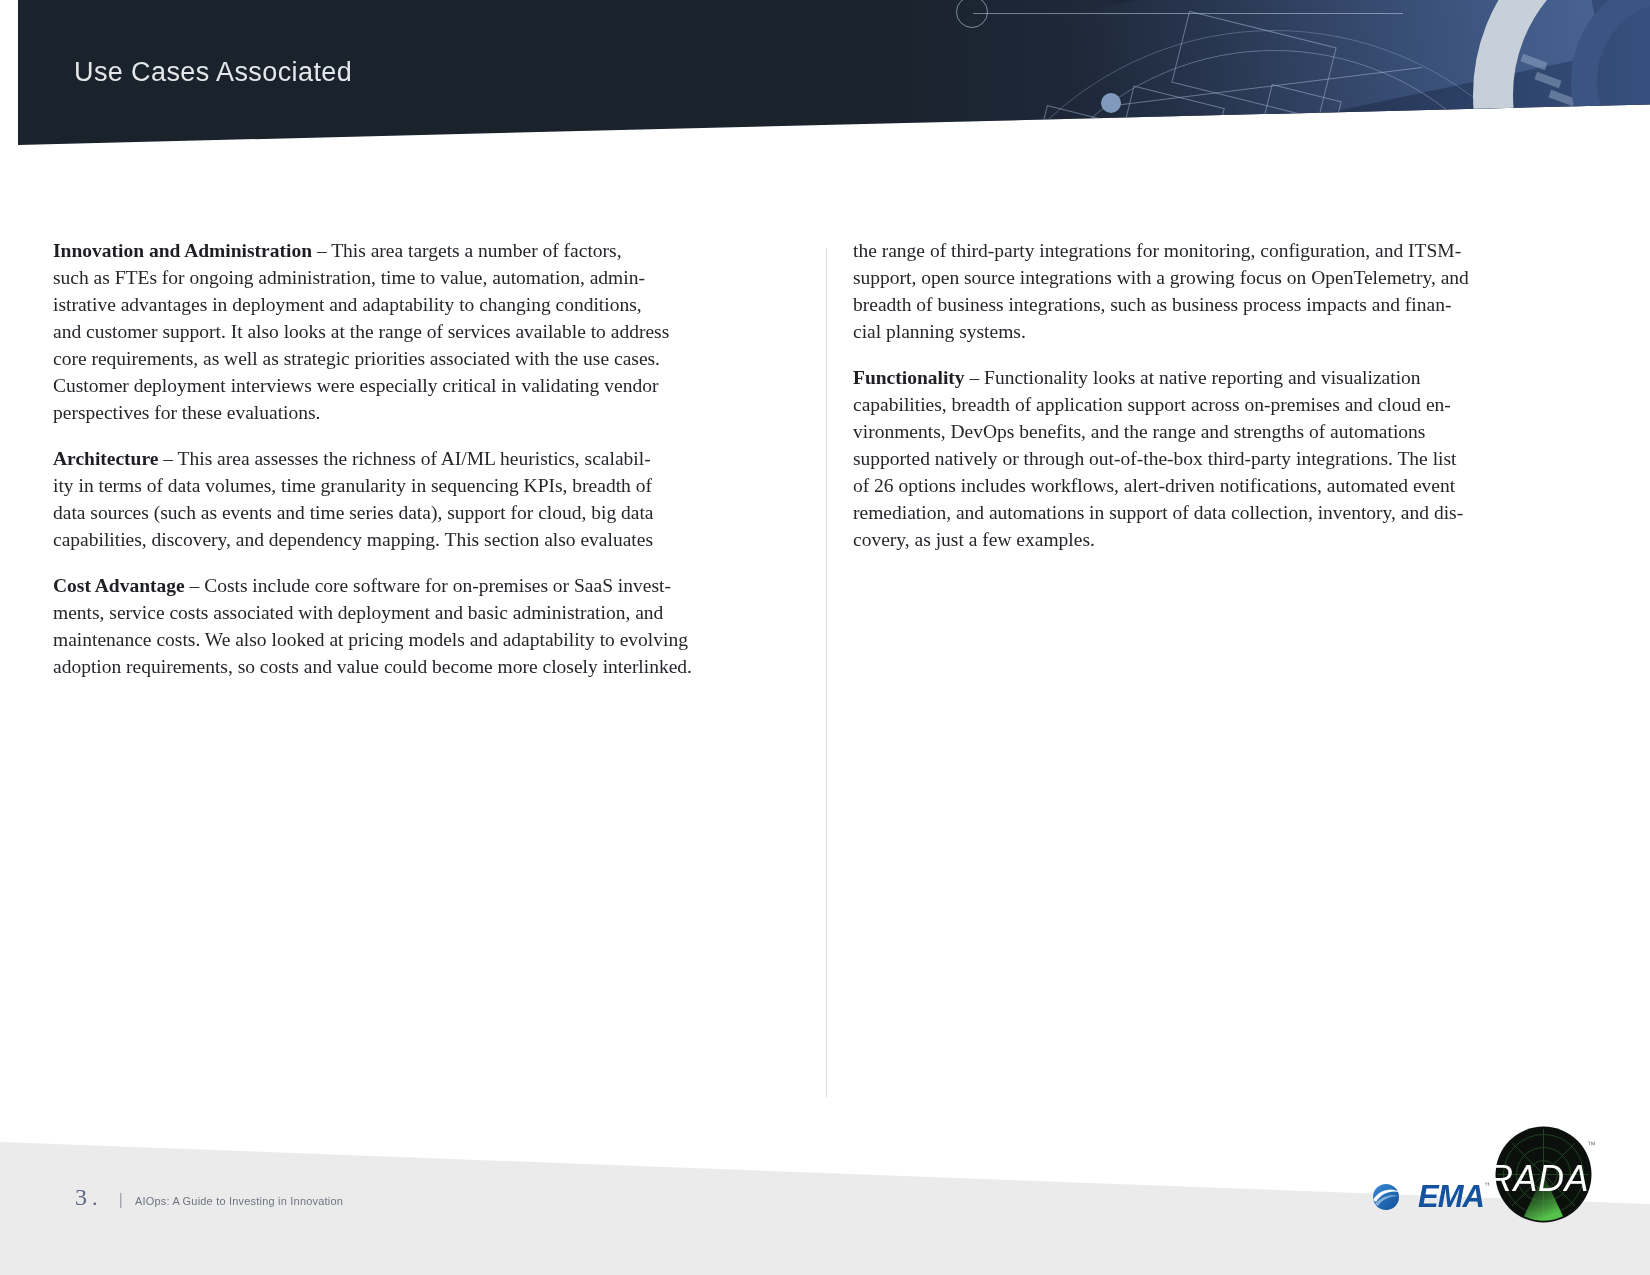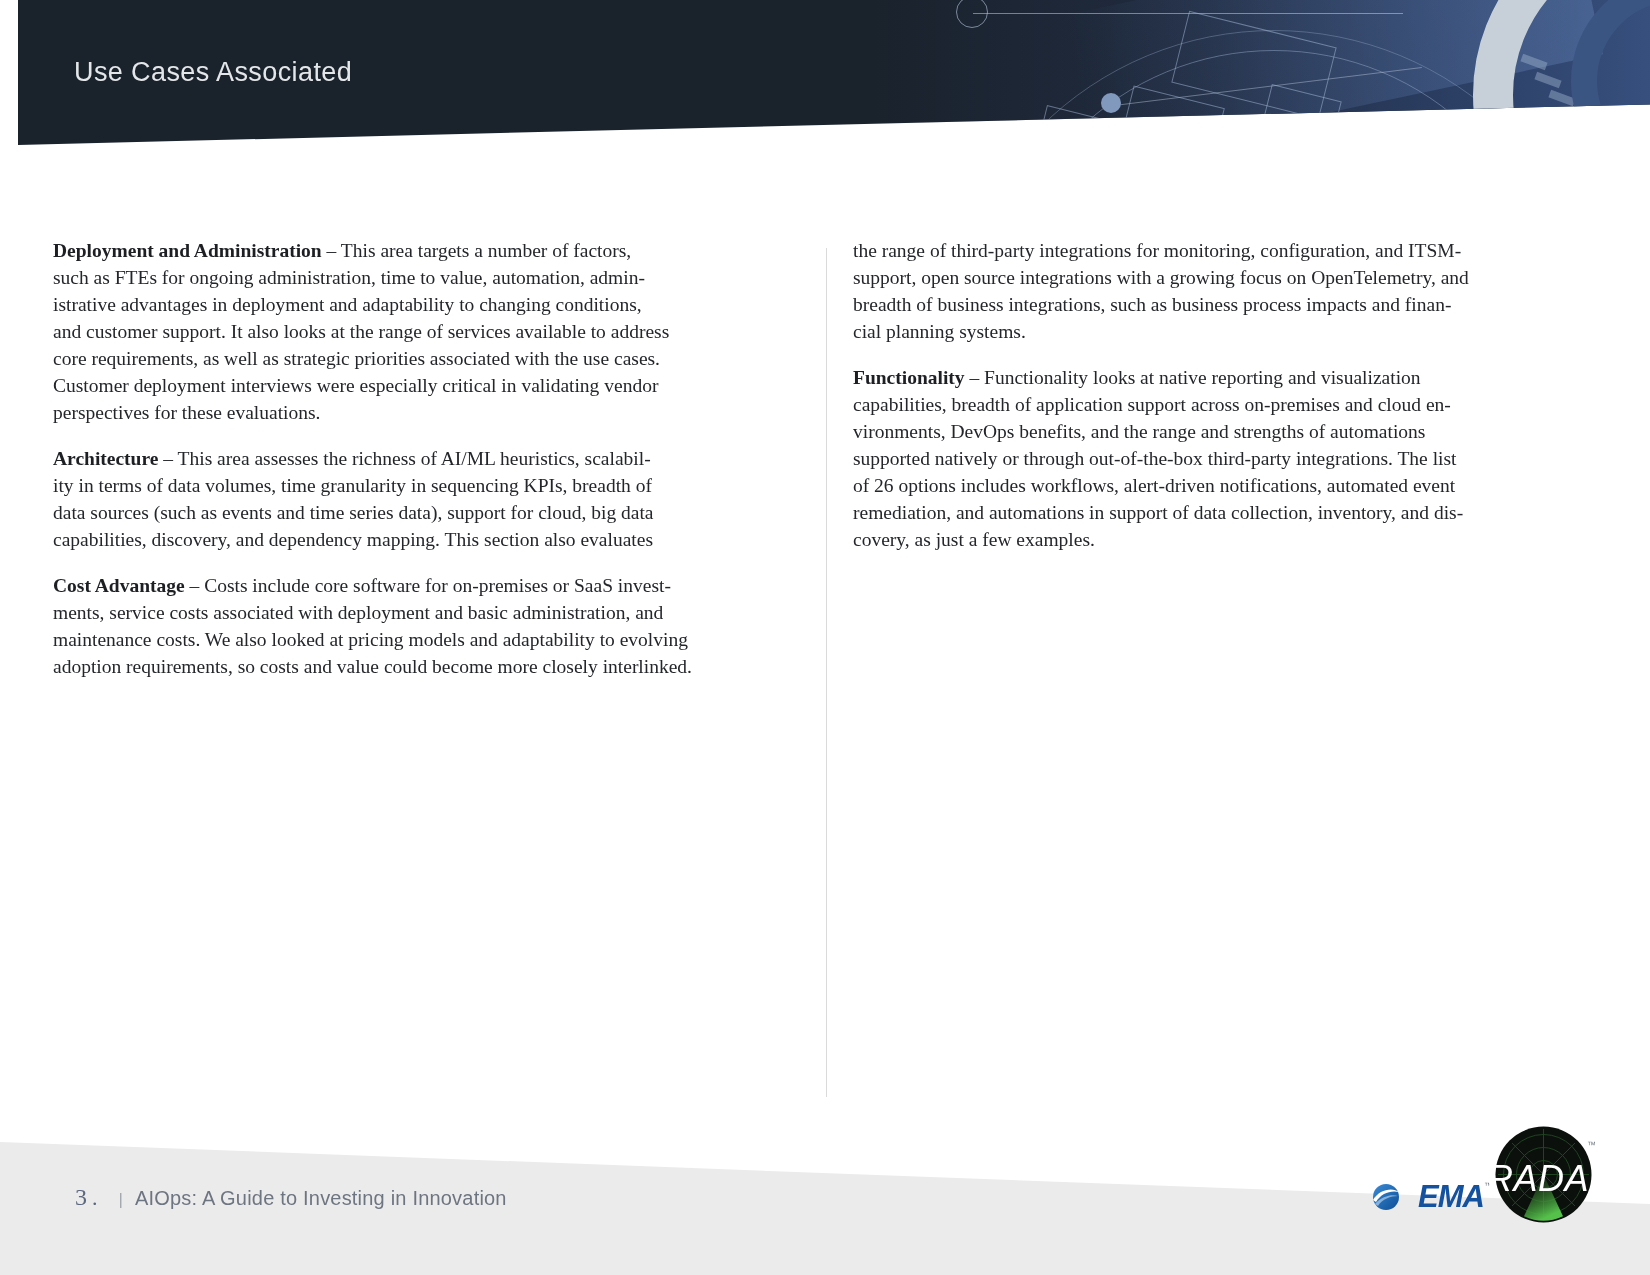--- a/index.html
+++ b/index.html
@@ -46,21 +46,21 @@
 
   
   .footer-band{position:absolute;left:0;top:1128px;width:1650px;height:147px;background:#ebebeb;
                clip-path:polygon(0 14px,1650px 76px,1650px 147px,0 147px);}
   .footer-row{position:absolute;left:75px;top:1184px;display:flex;align-items:baseline;
               font-family:"Liberation Sans",sans-serif;}
   .pg-num{font-family:"Liberation Serif",serif;font-size:24px;color:#5c6880;}
   .pg-dot{font-family:"Liberation Serif",serif;font-size:22px;color:#5c6880;margin:0 9px 0 5px;}
   .rep-title{font-size:17.5px;font-weight:700;color:#3d4352;letter-spacing:.1px;}
   .sep{font-size:17px;color:#a2a7b0;margin:0 12px;font-weight:300;}
-  .rep-sub{font-size:20px;font-weight:400;color:#6e7582;letter-spacing:.2px;}
+  .rep-sub{font-size:11px;font-weight:400;color:#6e7582;letter-spacing:.2px;}
 
   
   .logo{position:absolute;top:1126px;right:58px;width:230px;height:97px;}
   .radar-wrap{position:absolute;right:0;top:0;width:97px;height:97px;}
   .radar-tm{position:absolute;right:-4px;top:14px;font-family:"Liberation Sans",sans-serif;
             font-size:9px;color:#7a8088;}
   .radar-text{position:absolute;right:8px;top:32px;width:97px;text-align:center;
             font-family:"Liberation Sans",sans-serif;font-style:italic;font-size:36px;
             font-weight:400;color:#ffffff;letter-spacing:.5px;}
   .ema-group{position:absolute;right:100px;top:53px;display:flex;align-items:center;}
@@ -97,21 +97,21 @@
     </div>
     <div class="banner-title">Use Cases Associated</div>
   </div>
 
 
   <div class="divider"></div>
 
   <div class="cols">
     <div class="col">
       <p>
-        <strong>Deployment and Administration</strong><span> – This area targets a number of factors,
+        <strong>Innovation and Administration</strong><span> – This area targets a number of factors,
 such as FTEs for ongoing administration, time to value, automation, admin-
 istrative advantages in deployment and adaptability to changing conditions,
 and customer support. It also looks at the range of services available to address
 core requirements, as well as strategic priorities associated with the use cases.
 Customer deployment interviews were especially critical in validating vendor
 perspectives for these evaluations.</span>
       </p>
       <p>
         <strong>Architecture</strong><span> – This area assesses the richness of AI/ML heuristics, scalabil-
 ity in terms of data volumes, time granularity in sequencing KPIs, breadth of

